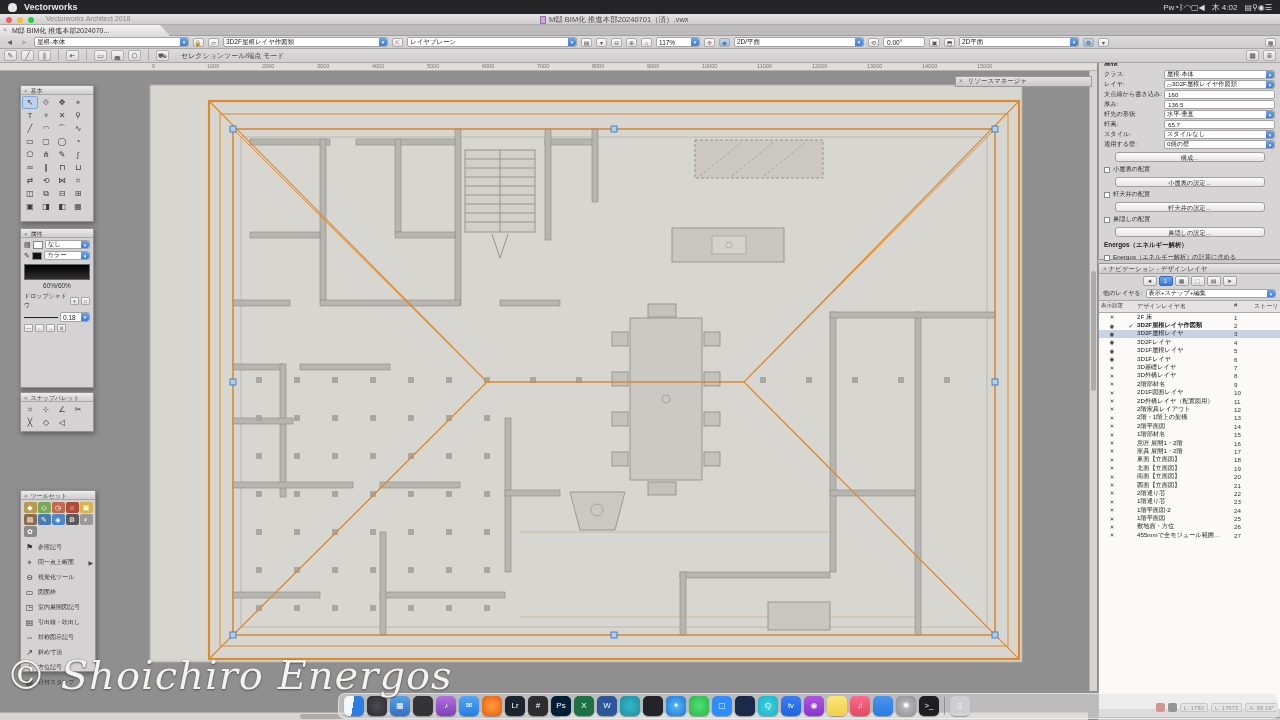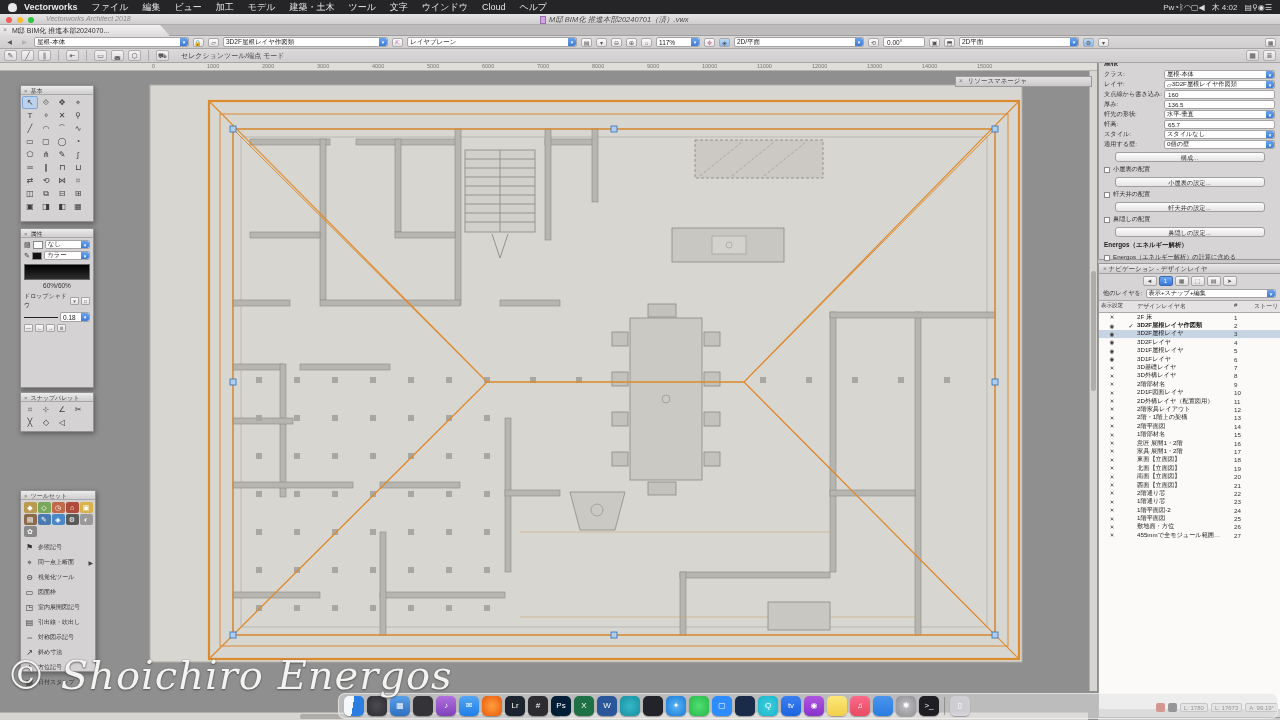--- a/index.html
+++ b/index.html
@@ -10,21 +10,21 @@
   #menubar { position:absolute; left:0; top:0; width:1280px; height:14px; background:#252527;
     color:#e8e8e8; font-size:9px; display:flex; align-items:center; padding:0 8px; z-index:40; }
   #menubar .mi { padding:0 7px; white-space:nowrap; }
   #menubar .app { font-weight:bold; }
   #menu-right { margin-left:auto; display:flex; align-items:center; gap:7px; font-size:8px; color:#ddd; }
   #menu-right .sic { width:10px; text-align:left; }
   .apple-glyph { width:9px; height:9px; border-radius:50% 50% 45% 45%; background:#e8e8e8; display:inline-block; }
 
   
   #titlebar { position:absolute; left:0; top:14px; width:1280px; height:11px;
-    background:linear-gradient(#e6e4e4,#cfcdcd); border-bottom:1px solid #aeacac; z-index:30;font-style:italic; }
+    background:linear-gradient(#e6e4e4,#cfcdcd); border-bottom:1px solid #aeacac; z-index:30; }
   .tl { position:absolute; top:3px; width:6px; height:6px; border-radius:50%; }
   #titlebar .t-app { position:absolute; left:46px; top:1px; font-size:7px; color:#8a8888; }
   #titlebar .t-doc { position:absolute; left:540px; top:1px; font-size:7.5px; color:#4c4a4a; display:flex; gap:3px; align-items:center;}
   .docicon { width:6px; height:8px; background:#cfa6e0; border:1px solid #9a6fb0; display:inline-block; }
   #tabbar { position:absolute; left:0; top:25px; width:1280px; height:11px; background:#bdbbbb; border-bottom:1px solid #9f9d9d; z-index:30;}
   #tab { position:absolute; left:0; top:0; height:11px; width:170px; background:linear-gradient(#f2f0f0,#dddbdb);
     border-right:1px solid #9f9d9d; font-size:7px; color:#333; padding:1px 4px 0 12px;
     clip-path:polygon(0 0,160px 0,170px 100%,0 100%); }
   #tab .x { position:absolute; left:3px; top:1px; color:#888; font-size:7px;}
 
@@ -150,21 +150,20 @@
   #watermark { position:absolute; left:6px; top:652px; z-index:50; font-family:"DejaVu Serif","Liberation Serif",serif;
     font-style:italic; font-size:40px; color:#f4f3f1; text-shadow:0 1px 2px rgba(70,70,70,.8), 0 0 1px rgba(90,90,90,.9);
     letter-spacing:1px; white-space:nowrap; }
 </style>
 </head>
 <body>
 
 <div id="menubar">
   <span class="apple-glyph"></span>
   <span class="mi app">Vectorworks</span>
-  <span id="menu-items"><span class="mi">ファイル</span><span class="mi">編集</span><span class="mi">ビュー</span><span class="mi">加工</span><span class="mi">モデル</span><span class="mi">建築・土木</span><span class="mi">ツール</span><span class="mi">文字</span><span class="mi">ウインドウ</span><span class="mi">Cloud</span><span class="mi">ヘルプ</span></span>
   <span id="menu-right">
     <span id="menu-status-icons"><span class="sic">Pw</span><span class="sic">◔</span><span class="sic">ᛒ</span><span class="sic">◠</span><span class="sic">▢</span><span class="sic">◀</span></span>
     <span>木 4:02</span>
     <span id="menu-right-icons"><span class="sic">▤</span><span class="sic">⚲</span><span class="sic">◉</span><span class="sic">☰</span></span>
   </span>
 </div>
 
 <div id="titlebar">
   <span class="tl" style="left:6px;background:#f35f57;"></span>
   <span class="tl" style="left:17px;background:#fbbd2e;"></span>

